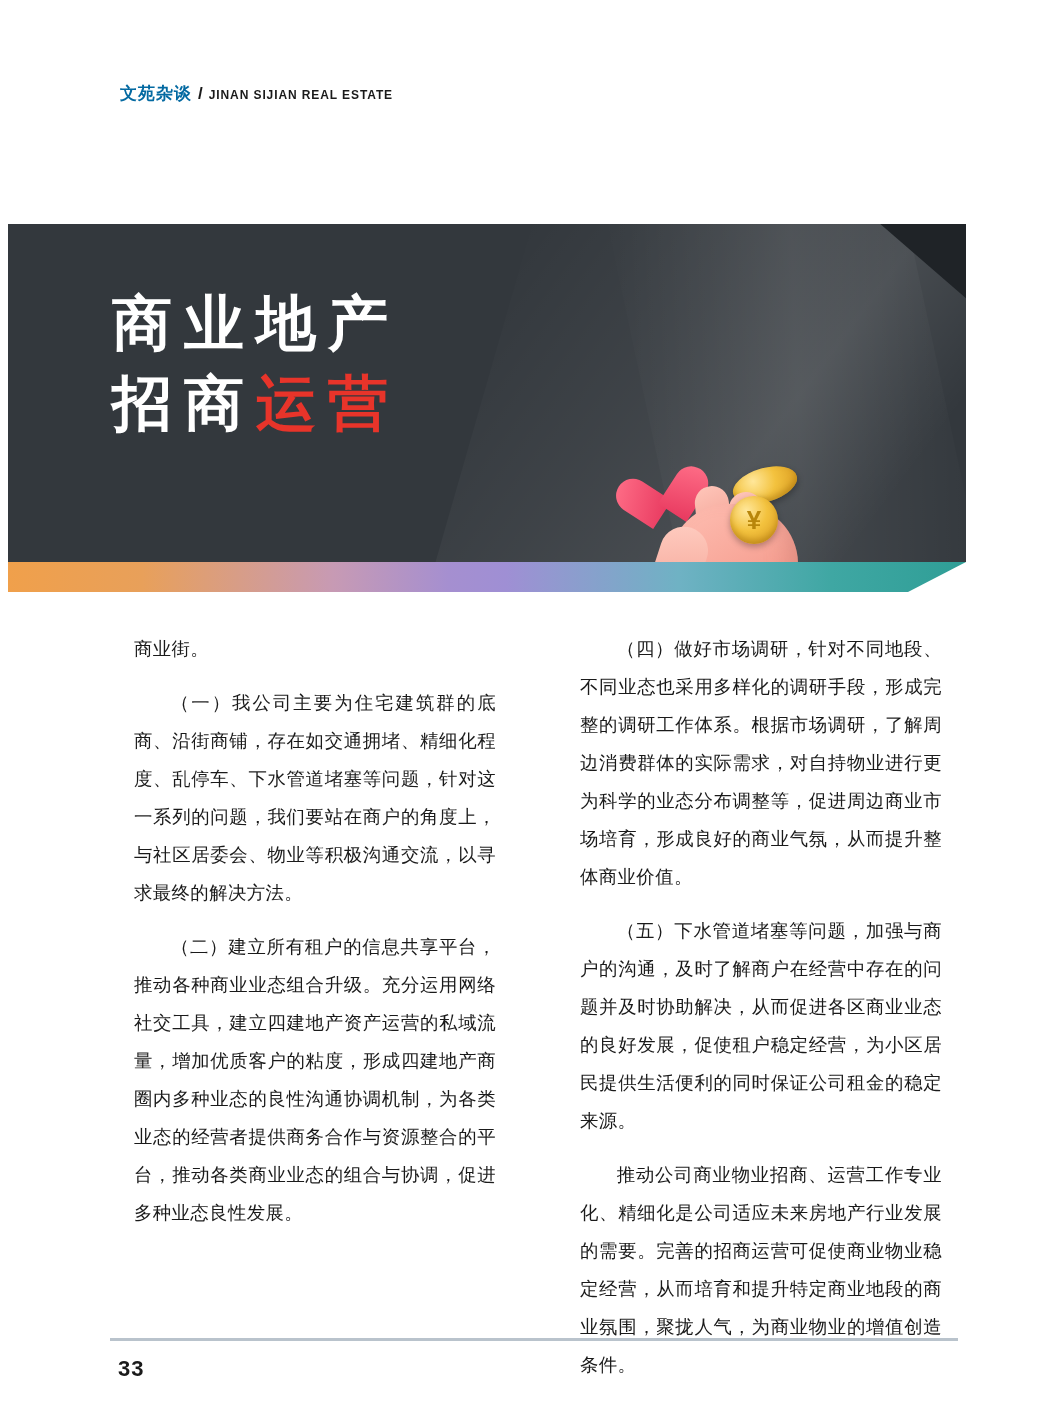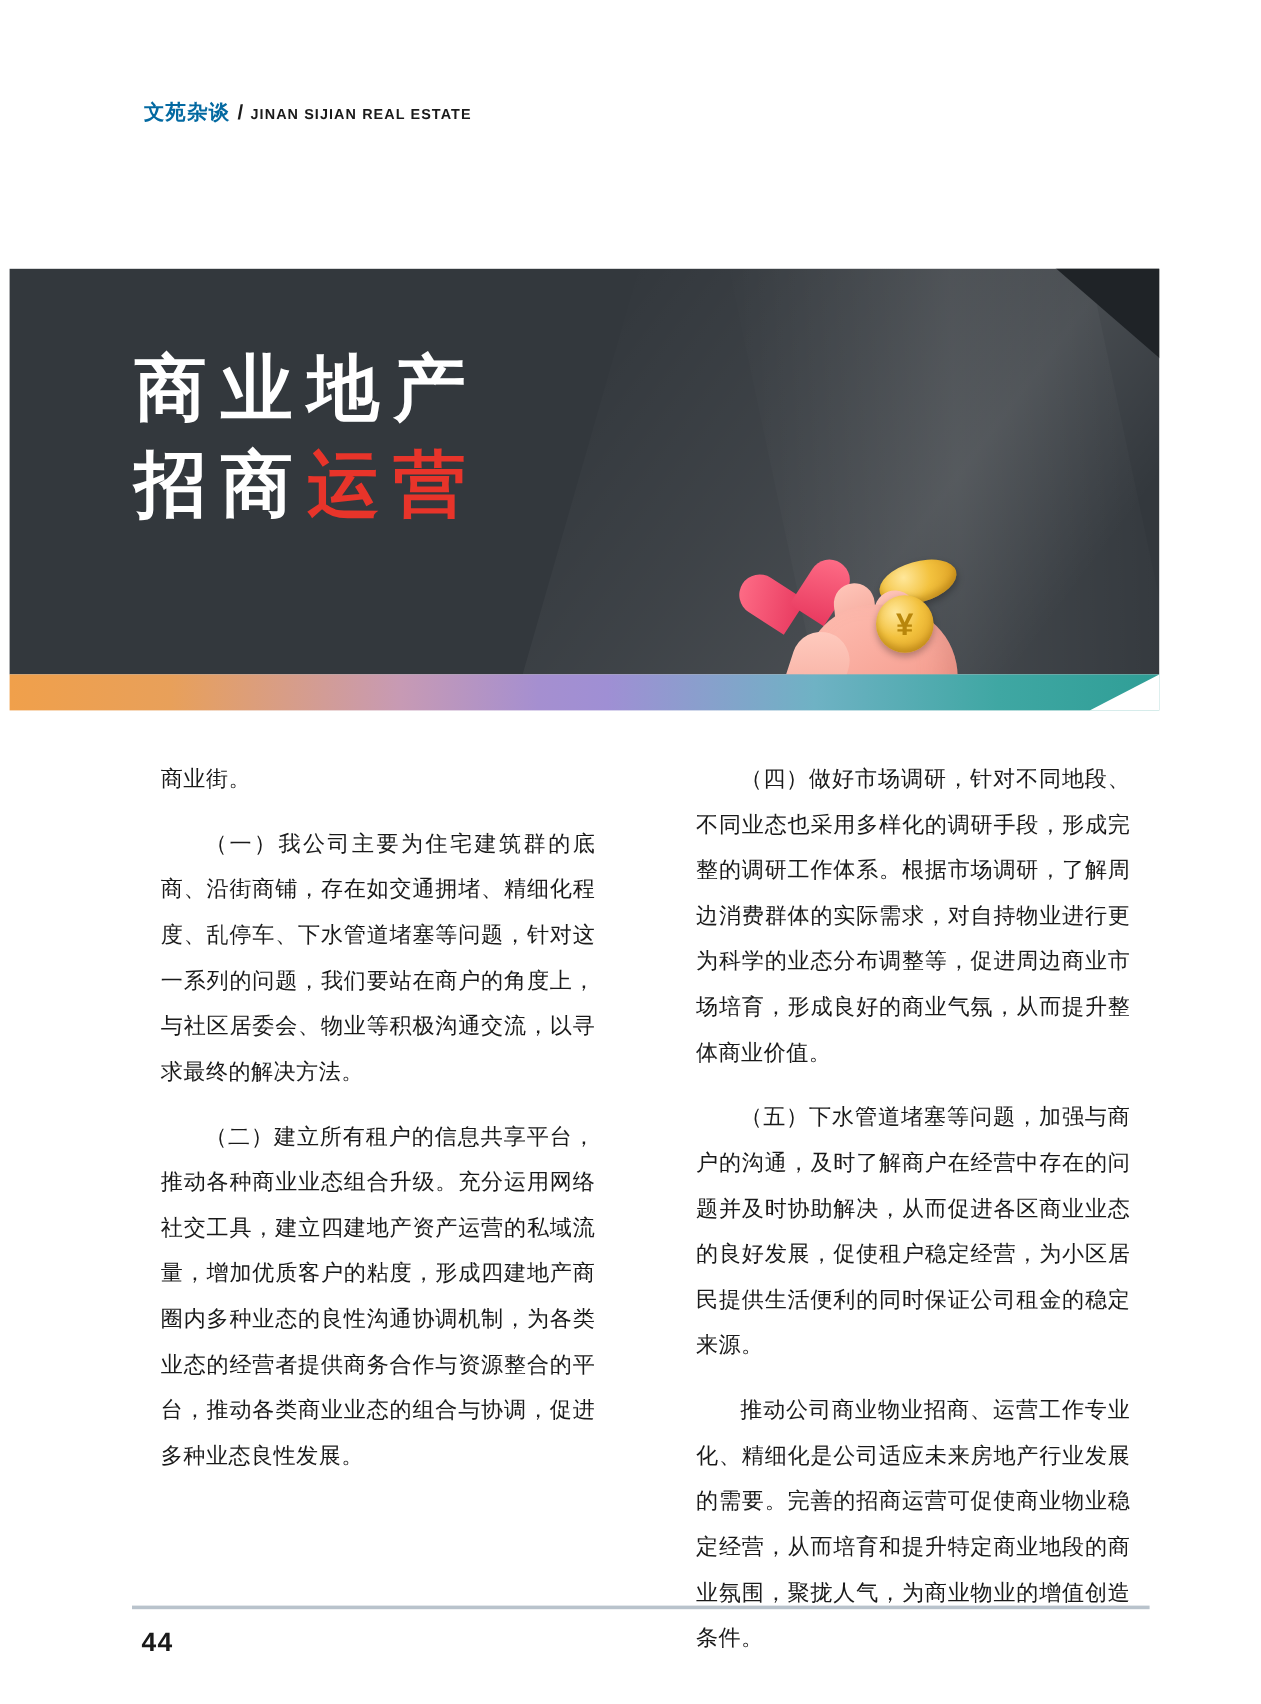--- a/index.html
+++ b/index.html
@@ -288,13 +288,13 @@
     <p class="para indent">（二）建立所有租户的信息共享平台，推动各种商业业态组合升级。充分运用网络社交工具，建立四建地产资产运营的私域流量，增加优质客户的粘度，形成四建地产商圈内多种业态的良性沟通协调机制，为各类业态的经营者提供商务合作与资源整合的平台，推动各类商业业态的组合与协调，促进多种业态良性发展。</p>
   </div>
   <div class="col">
     <p class="para indent">（四）做好市场调研，针对不同地段、不同业态也采用多样化的调研手段，形成完整的调研工作体系。根据市场调研，了解周边消费群体的实际需求，对自持物业进行更为科学的业态分布调整等，促进周边商业市场培育，形成良好的商业气氛，从而提升整体商业价值。</p>
     <p class="para indent">（五）下水管道堵塞等问题，加强与商户的沟通，及时了解商户在经营中存在的问题并及时协助解决，从而促进各区商业业态的良好发展，促使租户稳定经营，为小区居民提供生活便利的同时保证公司租金的稳定来源。</p>
     <p class="para indent">推动公司商业物业招商、运营工作专业化、精细化是公司适应未来房地产行业发展的需要。完善的招商运营可促使商业物业稳定经营，从而培育和提升特定商业地段的商业氛围，聚拢人气，为商业物业的增值创造条件。</p>
   </div>
 </div>
 
 <div class="footer-rule"></div>
-<div class="page-number">44</div>
+<div class="page-number">33</div>
 
 </body></html>

